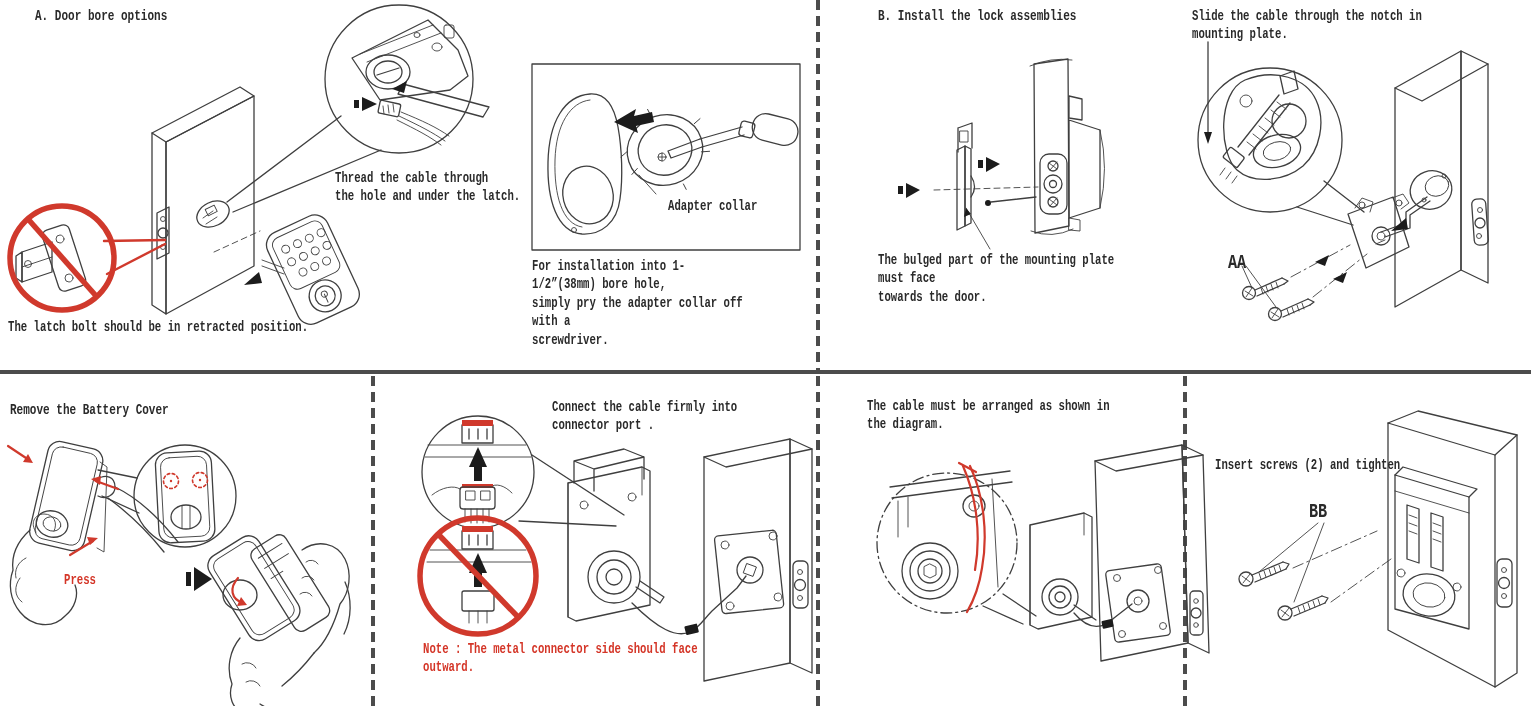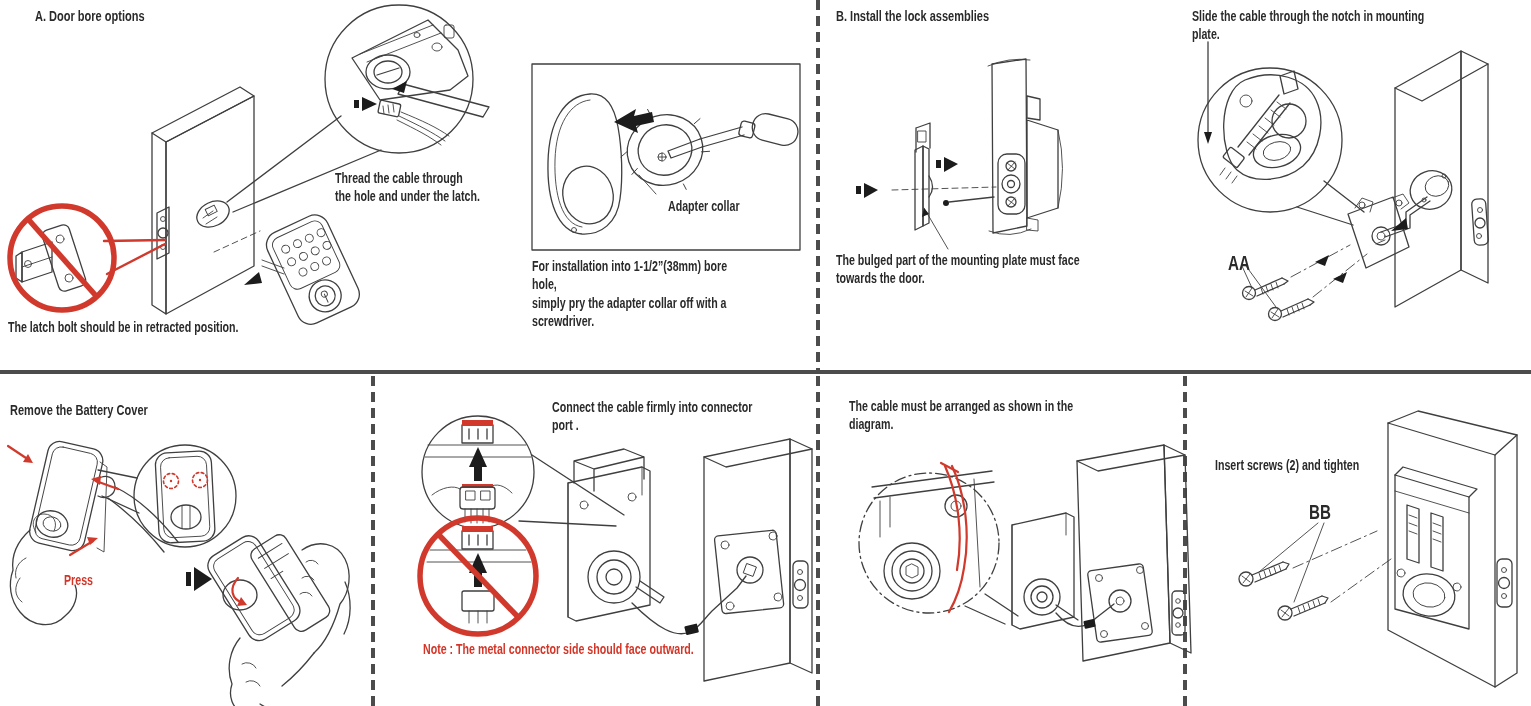--- a/index.html
+++ b/index.html
@@ -1,17 +1,17 @@
 <!DOCTYPE html>
 <html><head>
 <meta charset="utf-8">
 <style>
   html,body{margin:0;padding:0;background:#ffffff;}
   .stage{position:relative;width:1531px;height:706px;background:#fff;overflow:hidden;
-         font-family:Liberation Sans, sans-serif;}
+         font-family:Liberation Mono, monospace;}
   .panel{position:absolute;}
   .panel svg{position:absolute;left:0;top:0;}
   .t{position:absolute;font-weight:700;font-size:14px;line-height:1.32;color:#2a2a2a;
      white-space:pre-line;transform:scaleX(0.76);transform-origin:0 0;letter-spacing:0;}
   .tr{color:#d43527;}
   .tbig{font-size:20px;}
   .hdiv{position:absolute;left:0;top:370px;width:1531px;height:4px;background:#4c4c4c;}
   .vdash{position:absolute;width:4px;
          background:repeating-linear-gradient(180deg,#4c4c4c 0 10px,transparent 10px 16px);}
   
@@ -136,21 +136,21 @@
     <div class="t" style="left:35px;top:7px;font-size:14.5px">A. Door bore options</div>
     <div class="t" style="left:335px;top:169px">Thread the cable through
 the hole and under the latch.</div>
     <div class="t" style="left:8px;top:318px">The latch bolt should be in retracted position.</div>
     <div class="t" style="left:668px;top:197px">Adapter collar</div>
     <div class="t" style="left:532px;top:257px">For installation into 1-1/2”(38mm) bore hole,
 simply pry the adapter collar off with a
 screwdriver.</div>
   </section>
 
-  <section class="panel" style="left:796px;top:0;width:367px;height:370px">
+  <section class="panel" style="left:838px;top:0;width:367px;height:370px">
     <svg width="367" height="370" viewBox="0 0 367 370">
       <g>
         <path class="ln" d="M196,64 L230,59 L231,226 L197,233 Z"></path>
         <path class="ln thin" d="M192,66 Q213,57 234,60 M193,231 Q214,239 235,229"></path>
         <path class="ln" d="M231,96 L244,99 L244,120 L231,118 Z"></path>
         <path class="ln" d="M231,120 L262,130 L262,208 L231,218 Z"></path>
         <path class="ln thin" d="M262,130 Q271,168 262,208"></path>
         <path class="ln thin" d="M231,218 L242,220 L242,231 L231,230 Z"></path>
       </g>
       <g>
@@ -413,21 +413,21 @@
       </g>
       <g>
         <path class="ln" stroke-width="1.6" d="M240,228 C266,254 284,263 298,257 C307,253 312,244 320,236 L345,213 L354,201"></path>
         <rect class="blk" x="293" y="250" width="13" height="9" rx="1" transform="rotate(-14 299 254)"></rect>
       </g>
     </svg>
     <div class="t" style="left:160px;top:23px">Connect the cable firmly into connector port .</div>
     <div class="t tr" style="left:31px;top:265px">Note : The metal connector side should face outward.</div>
   </section>
 
-  <section class="panel" style="left:834px;top:375px;width:365px;height:239px">
+  <section class="panel" style="left:852px;top:375px;width:365px;height:239px">
     <svg width="365" height="331" viewBox="0 0 365 331">
       <g>
         <circle class="ln dashdot" cx="95" cy="168" r="70" stroke-width="1.5"></circle>
         <path class="ln" d="M38,112 L158,96 M40,123 L160,107"></path>
         <path class="ln thin" d="M46,126 L46,162 M56,122 L56,152 M140,104 L146,212"></path>
         <circle class="ln" cx="78" cy="196" r="28"></circle>
         <circle class="ln" cx="78" cy="196" r="20"></circle>
         <circle class="ln" cx="78" cy="196" r="12"></circle>
         <polygon class="ln thin" points="78,189 84,192 84,200 78,203 72,200 72,192"></polygon>
         <circle class="ln" cx="122" cy="131" r="11"></circle>

